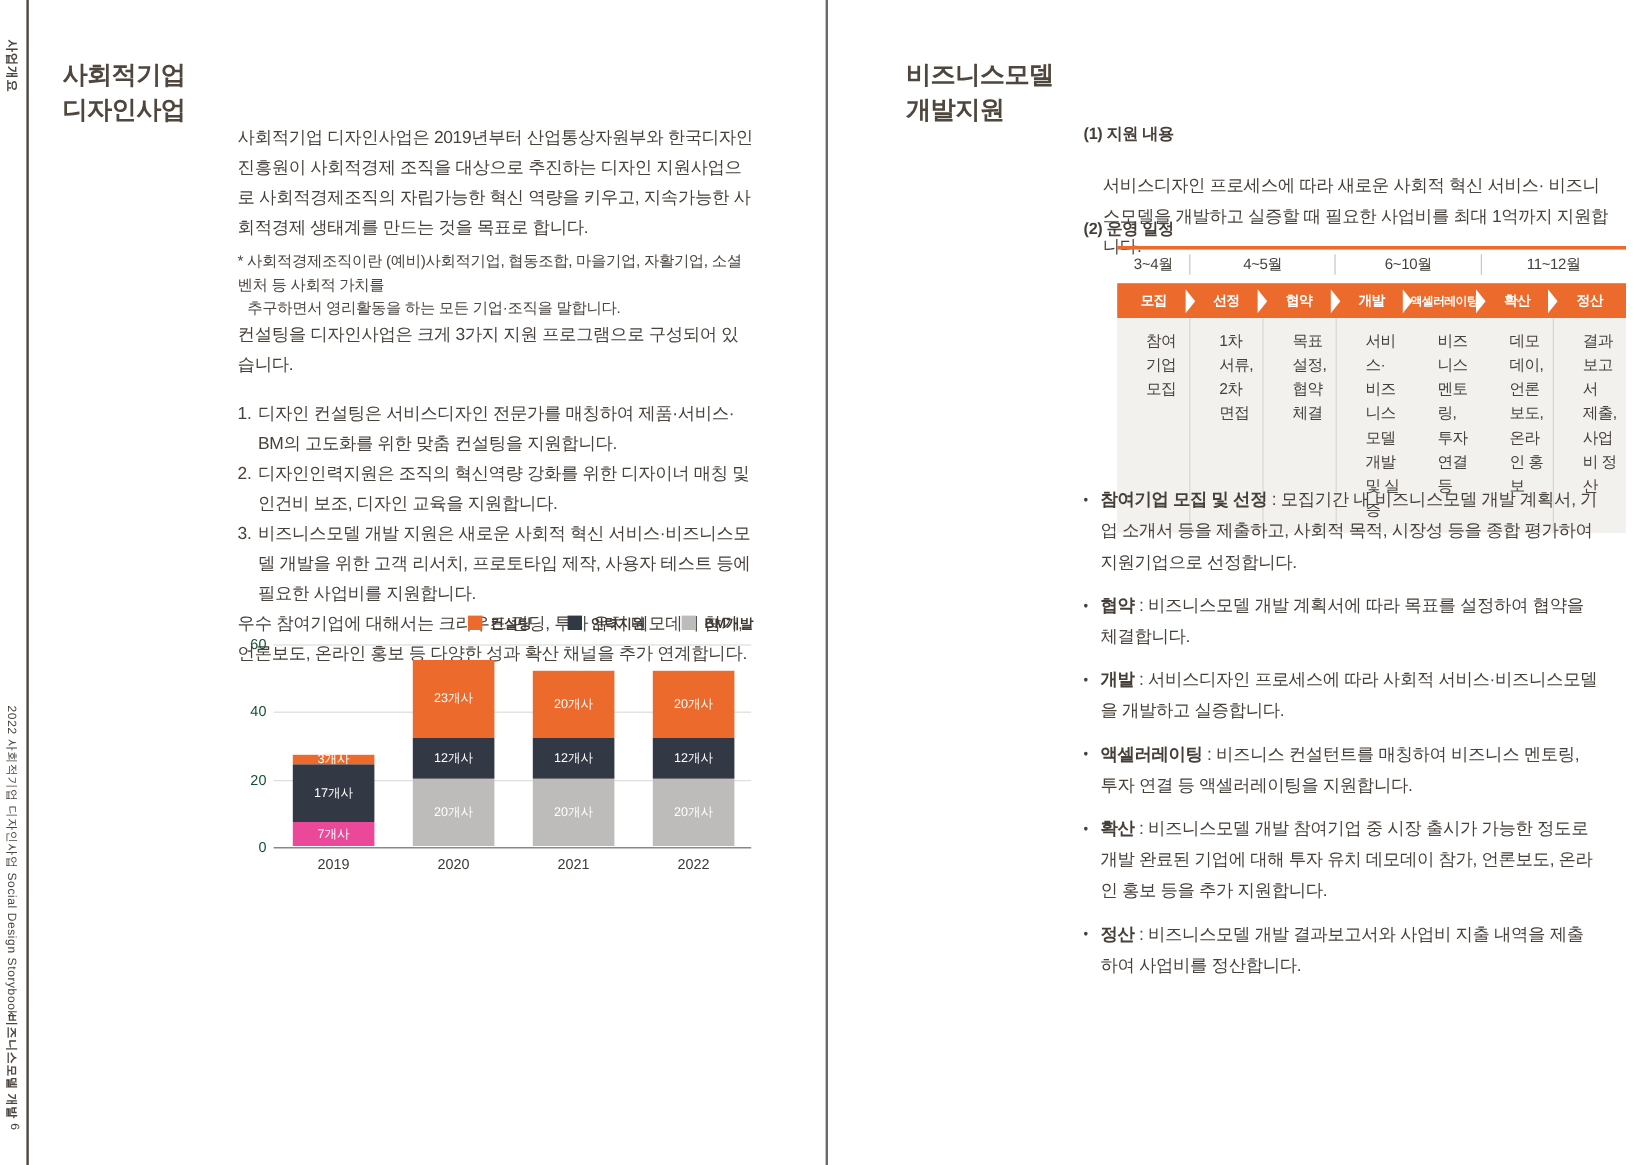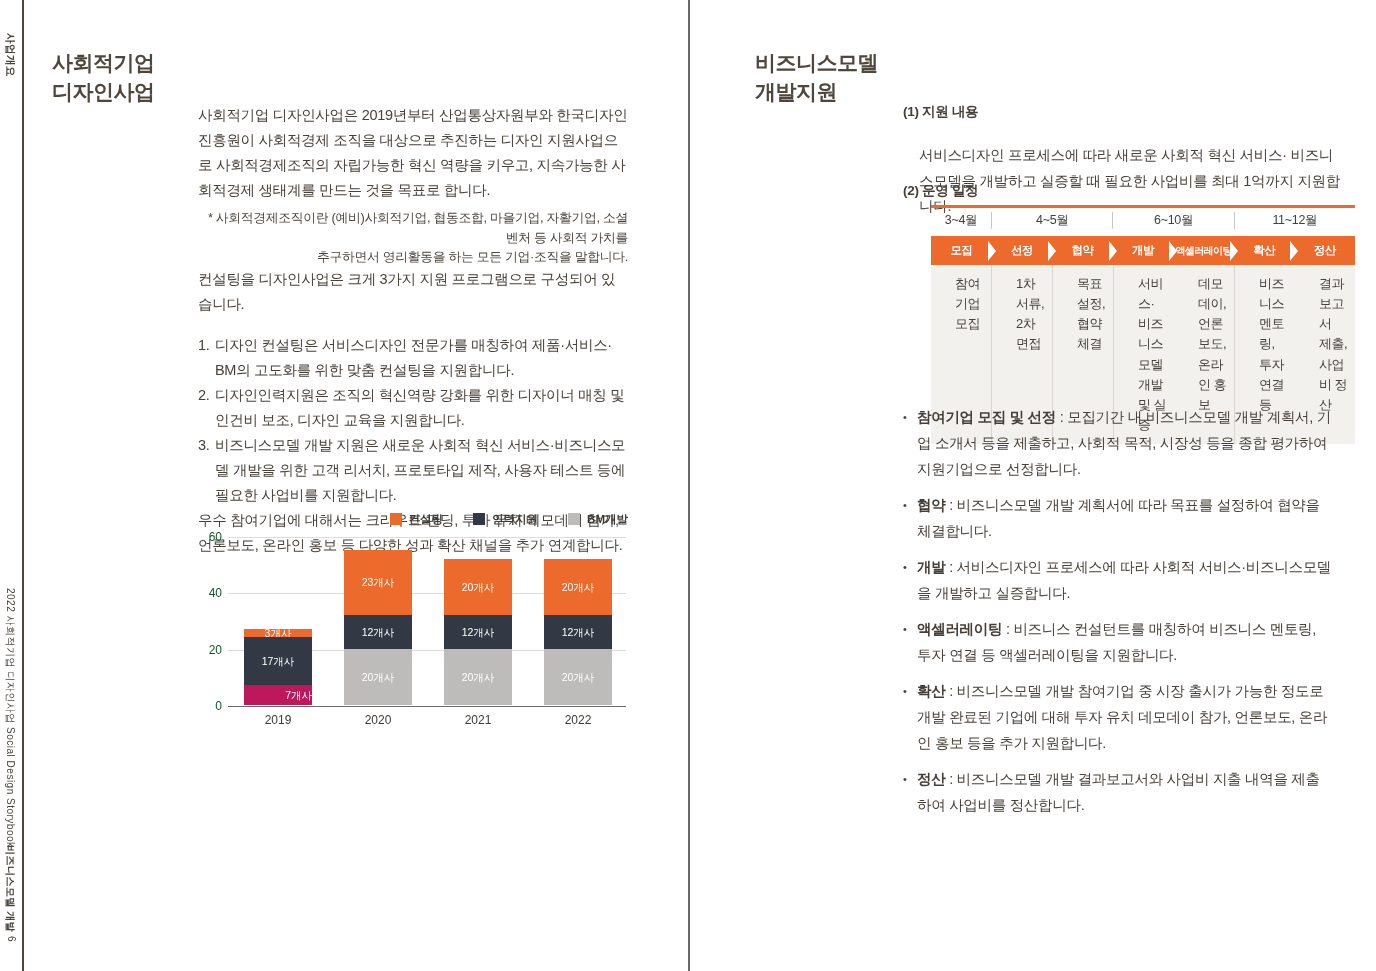--- a/index.html
+++ b/index.html
@@ -21,21 +21,21 @@
   }
   .vtext.bold{font-weight:bold;}
 
   
   .page-title{position:absolute;font-weight:bold;color:#4f473d;font-size:21px;line-height:29px;letter-spacing:-0.5px;}
   #lp-title{left:52px;top:48px;}
   #rp-title{left:755px;top:48px;}
 
   #lp-body{position:absolute;left:198px;top:103px;width:430px;font-size:14.5px;line-height:25px;letter-spacing:-0.3px;}
   #lp-body p{margin:0;}
-  .note{font-size:12.8px;line-height:19.5px;margin-top:5px;color:#4a443e;text-align:right;}
+  .note{font-size:12.8px;line-height:19.5px;margin-top:5px;color:#4a443e;}
   .note .n2{padding-left:8px;}
   .gap24{margin-top:24px;}
   .plist{margin-top:16px;}
   .pitem{display:flex;}
   .pitem .num{width:17px;flex:0 0 17px;}
   .pitem .ptxt{flex:1;}
   .outro{margin-top:24px;}
 
   
   #chart{position:absolute;left:198px;top:503px;width:430px;height:225px;}
@@ -136,21 +136,21 @@
   <div id="plot">
       <div class="gridline" style="top: 0px;"></div>
       <div class="ytick" style="top: 0px;">60</div>
       <div class="gridline" style="top: 56.3333px;"></div>
       <div class="ytick" style="top: 56.3333px;">40</div>
       <div class="gridline" style="top: 112.667px;"></div>
       <div class="ytick" style="top: 112.667px;">20</div>
       <div class="gridline zero" style="top: 169px;"></div>
       <div class="ytick" style="top: 169px;">0</div>
       <div class="bar" style="left: 46px; width: 68px;">
-        <div class="seg" style="height: 19.7167px; background: #be185d; justify-content: flex-end;">
+        <div class="seg" style="height: 19.7167px; background: #ec4899;">
           <span>7개사</span>
         </div>
         <div class="seg" style="height: 47.8833px; background: rgb(50, 56, 68);">
           <span>17개사</span>
         </div>
         <div class="seg" style="height: 8.45px; background: rgb(236, 106, 43);">
           <span>3개사</span>
         </div>
       </div>
       <div class="bar" style="left: 146px; width: 68px;">
@@ -228,26 +228,26 @@
   <div id="sch-body">
     <div class="bcell bdiv">참여기업
 모집</div>
     <div class="bcell bdiv">1차 서류,
 2차 면접</div>
     <div class="bcell bdiv">목표 설정,
 협약 체결</div>
     <div class="bcell">서비스·
 비즈니스모델
 개발 및 실증</div>
+    <div class="bcell">비즈니스
+멘토링,
+투자 연결 등</div>
     <div class="bcell bdiv">데모데이,
 언론보도,
 온라인 홍보</div>
-    <div class="bcell">비즈니스
-멘토링,
-투자 연결 등</div>
     <div class="bcell">결과보고서
 제출,
 사업비 정산</div>
   </div>
 </div>
 
 <div id="bullets">
     <div class="bullet">
       <span class="mark">•</span>
       <span class="btxt"><span class="blabel">참여기업 모집 및 선정</span><span> : </span><span>모집기간 내 비즈니스모델 개발 계획서, 기업 소개서 등을 제출하고, 사회적 목적, 시장성 등을 종합 평가하여 지원기업으로 선정합니다.</span></span>

